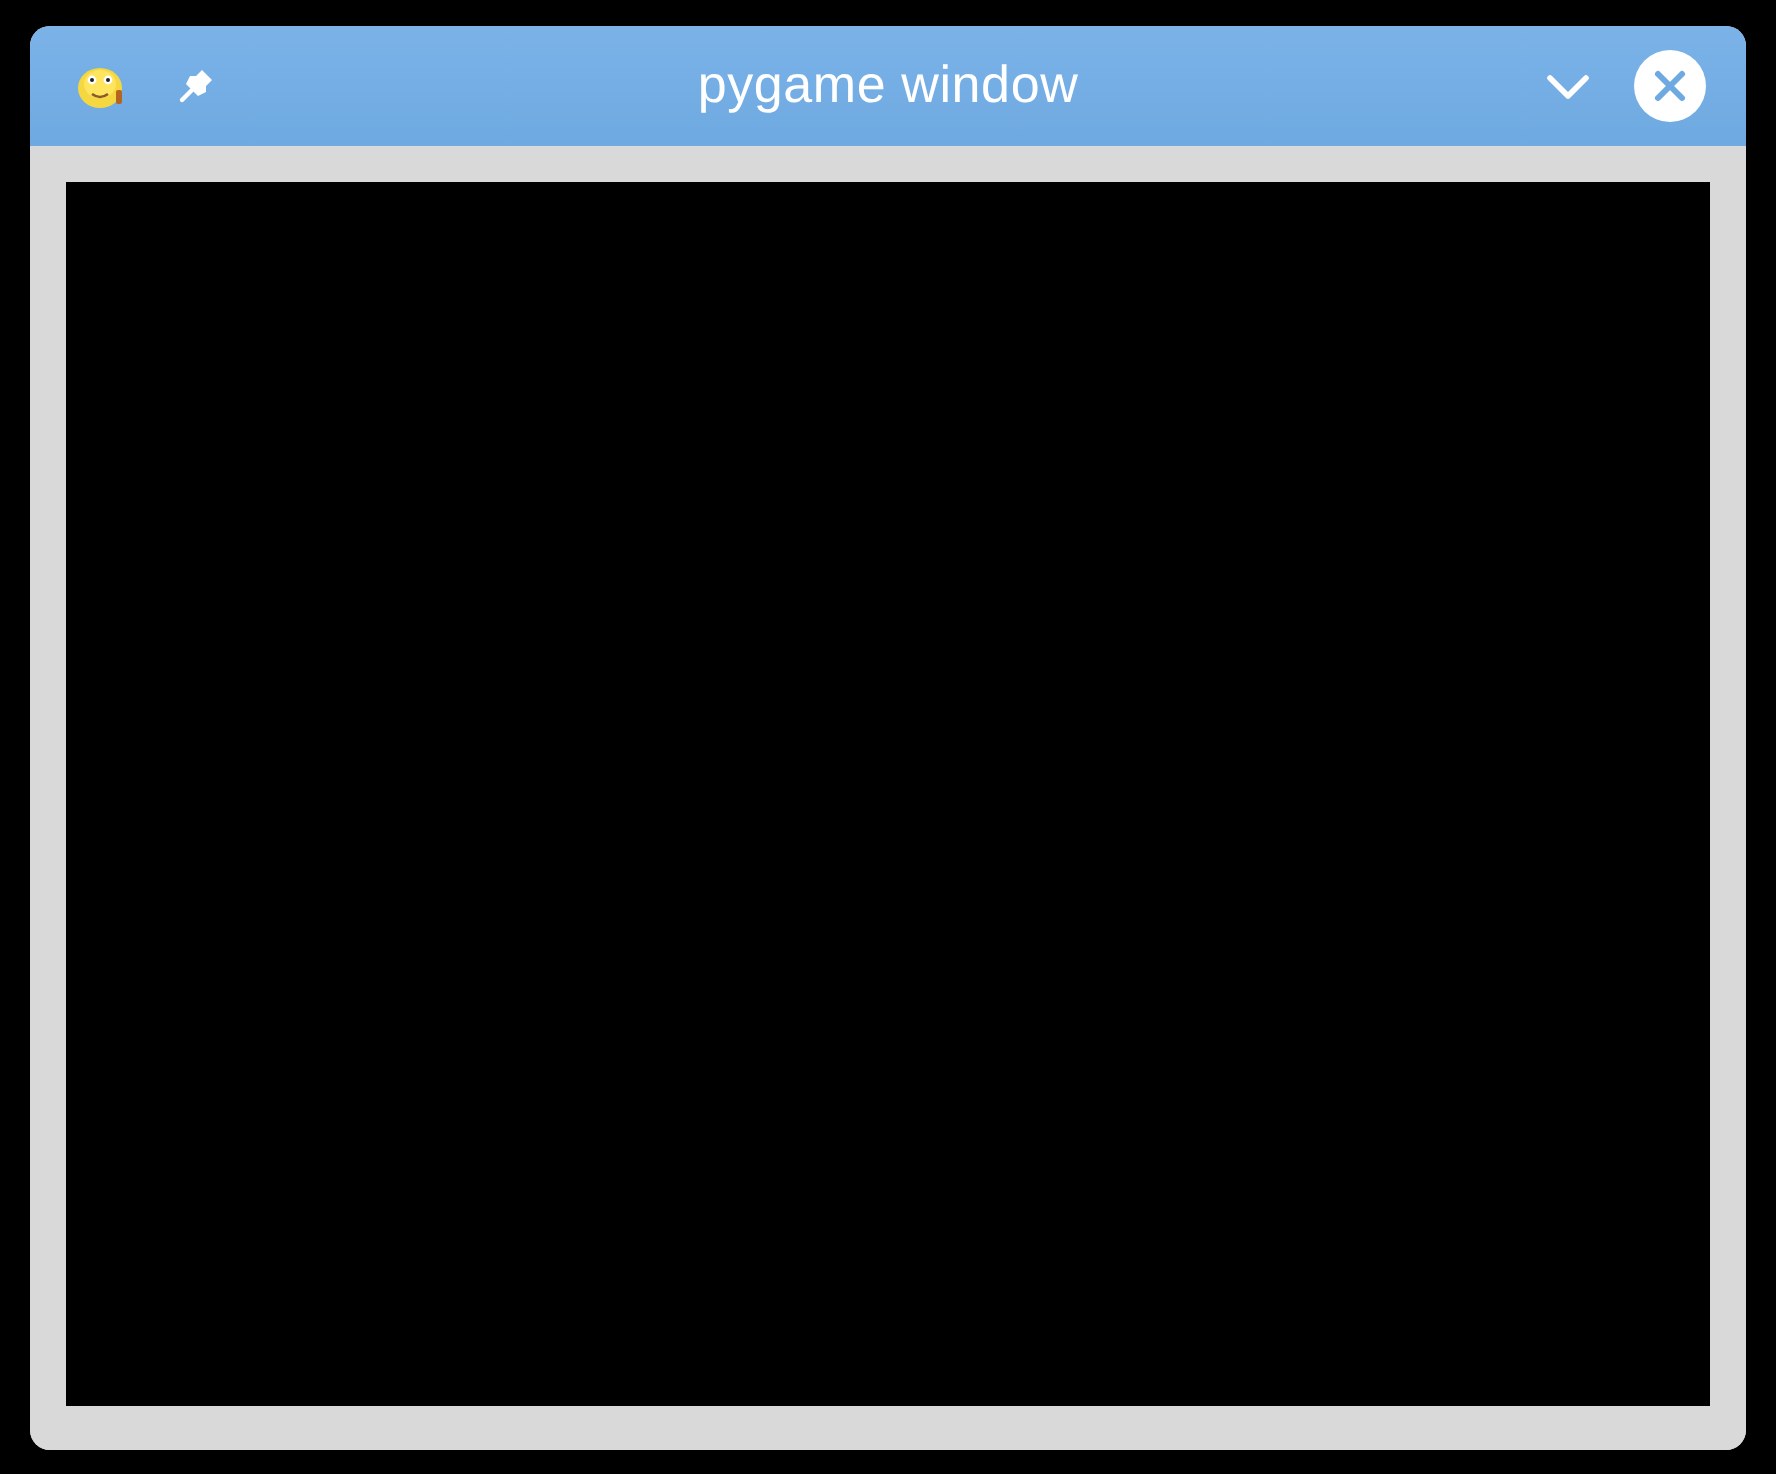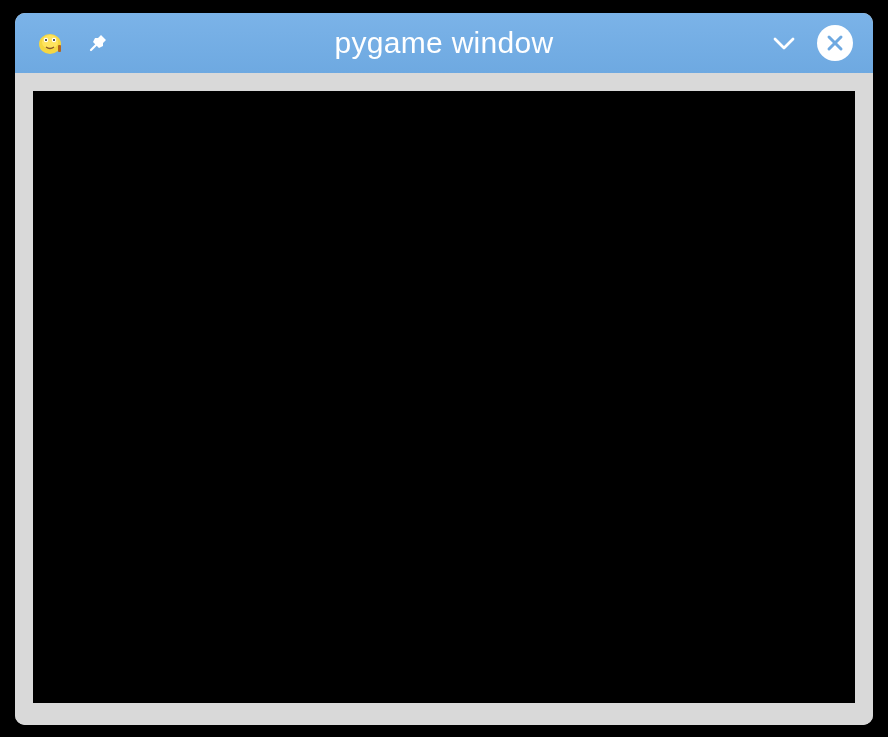--- a/index.html
+++ b/index.html
@@ -59,21 +59,21 @@
       align-items: center;
       justify-content: center;
       cursor: pointer;
     }
     
     .title {
       position: absolute;
       left: 50%;
       transform: translateX(-50%);
       color: #ffffff;
-      font-size: 30px;
+      font-size: 26px;
       font-weight: 400;
       letter-spacing: 0.3px;
     }
     
     .titlebar-right {
       margin-left: auto;
       display: flex;
       align-items: center;
       gap: 18px;
     }

